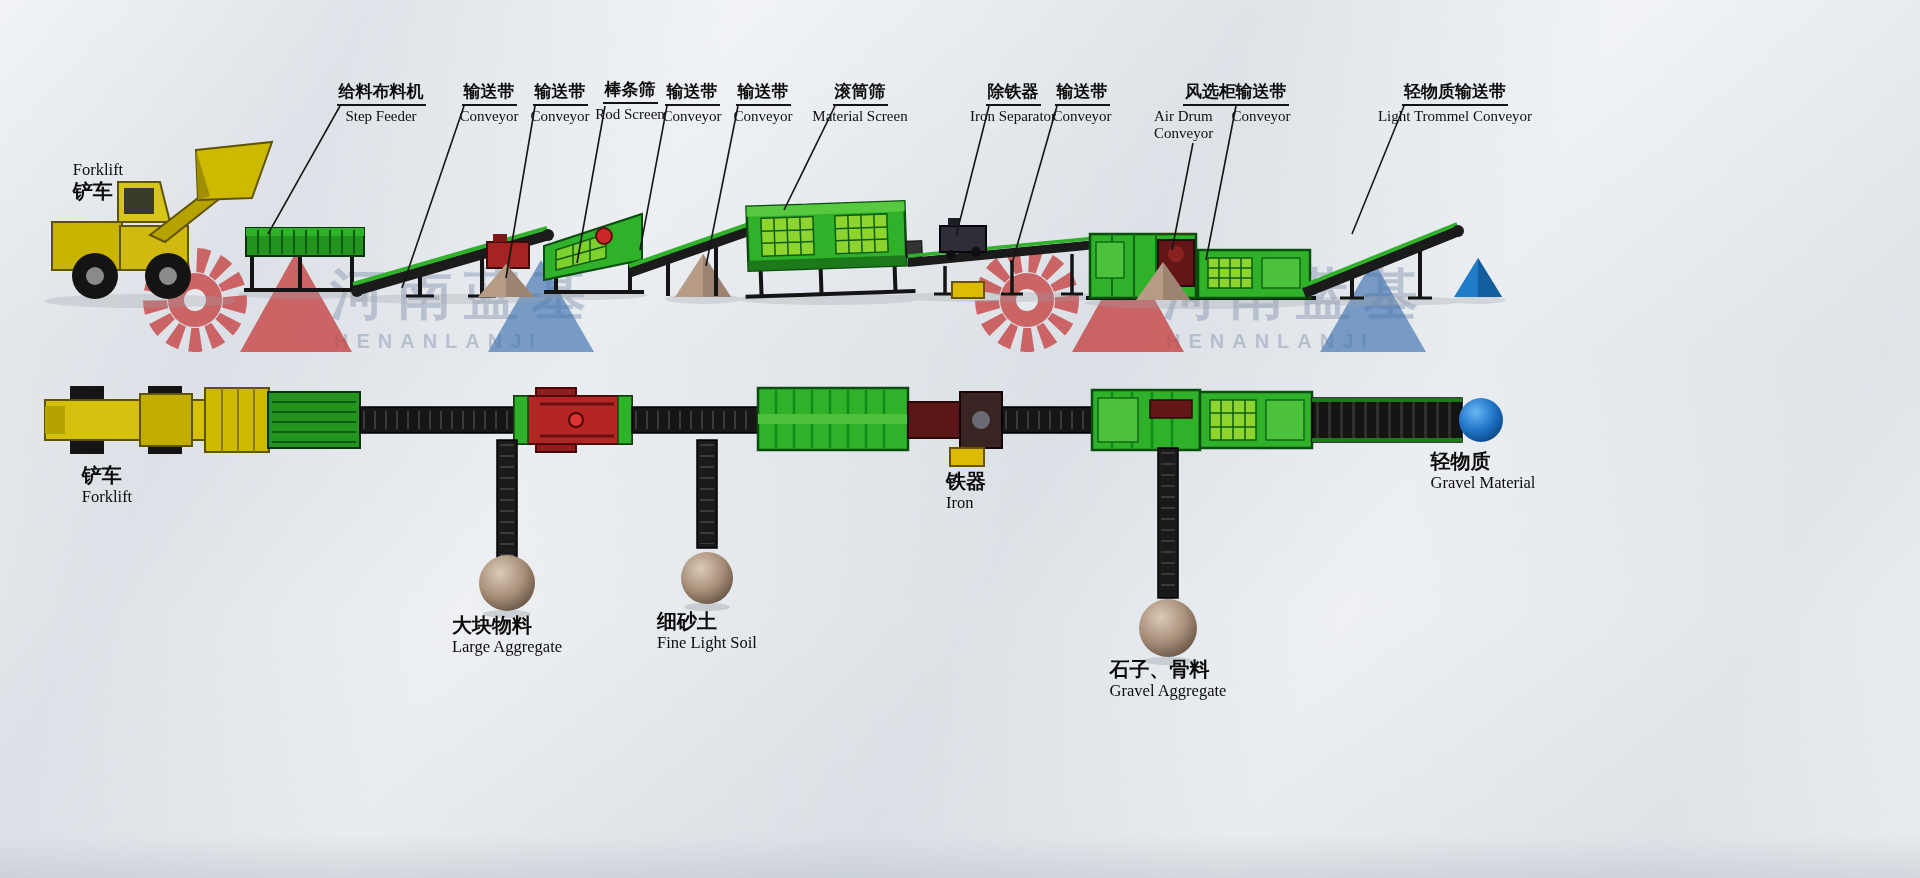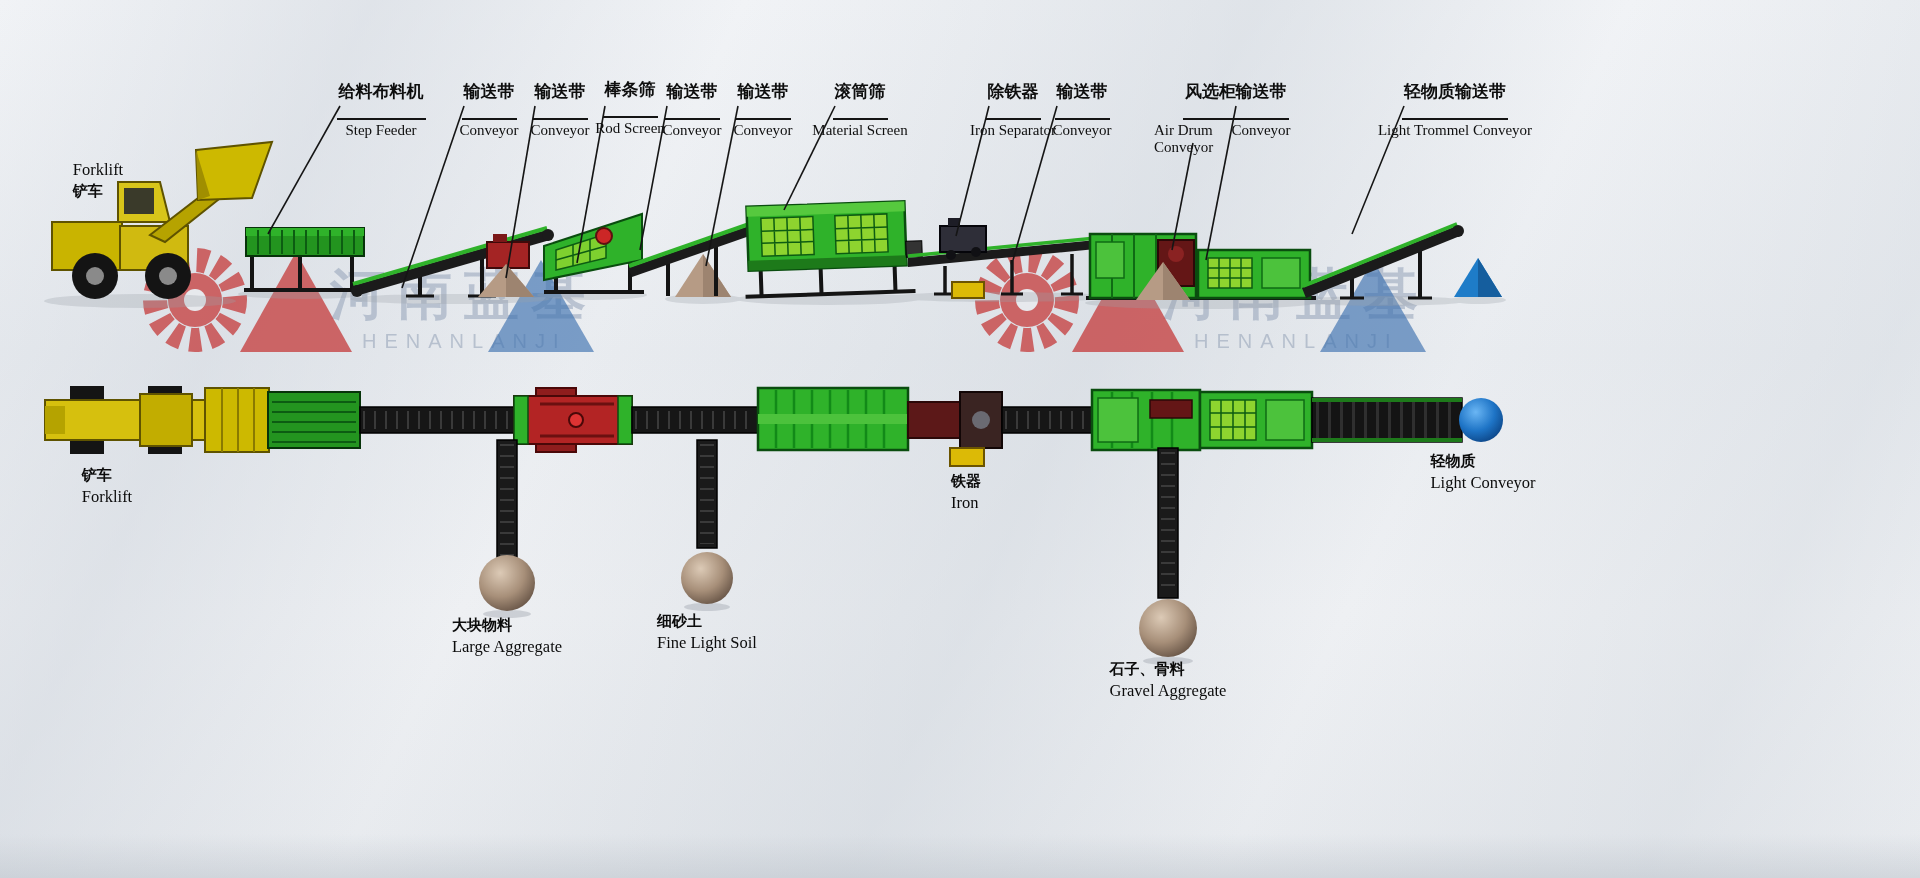--- a/index.html
+++ b/index.html
@@ -7,28 +7,28 @@
   .stage{position:relative;width:1920px;height:878px;
     background:
       linear-gradient(180deg, rgba(0,0,0,0) 95%, rgba(185,192,200,.45) 100%),
       linear-gradient(115deg, rgba(255,255,255,0) 0%, rgba(207,213,221,.5) 16%, rgba(255,255,255,0) 32%, rgba(202,209,217,.45) 54%, rgba(255,255,255,0) 70%, rgba(209,215,222,.4) 88%, rgba(255,255,255,0) 100%),
       linear-gradient(180deg,#f1f3f6 0%,#e9ecf0 40%,#eef0f3 70%,#e7eaee 100%);
   }
   .wm-layer{position:absolute;inset:0;z-index:1;}
   .art{position:absolute;inset:0;z-index:2;}
   .labels{position:absolute;inset:0;z-index:3;}
   .wm-zh{position:absolute;font-weight:bold;font-size:55px;letter-spacing:12px;color:#8d9cb4;opacity:.5;white-space:nowrap;font-family:"Liberation Serif",serif;}
-  .wm-en{position:absolute;font-weight:normal;font-size:20px;letter-spacing:8px;color:#93a1b6;opacity:.55;white-space:nowrap;font-family:"Liberation Sans",sans-serif;margin-left:28px;}
+  .wm-en{position:absolute;font-weight:bold;font-size:20px;letter-spacing:8px;color:#93a1b6;opacity:.55;white-space:nowrap;font-family:"Liberation Sans",sans-serif;}
   .callout{position:absolute;display:flex;flex-direction:column;align-items:center;}
-  .callout .zh{display:inline-block;font-weight:bold;font-size:17px;line-height:20px;color:#0e0e0e;border-bottom:2px solid #141414;padding:0 2px 16px;white-space:nowrap;}
+  .callout .zh{display:inline-block;font-weight:bold;font-size:17px;line-height:20px;color:#0e0e0e;border-bottom:2px solid #141414;padding:0 2px 2px;white-space:nowrap;}
   .callout .en{font-size:15px;line-height:17px;margin-top:2px;color:#0e0e0e;white-space:nowrap;text-align:right;}
   .callout.left-align{align-items:flex-end;}
   .callout.left-align .en{white-space:normal;width:84px;text-align:left;}
   .plan-label{position:absolute;transform:translateX(-50%);text-align:left;}
-  .plan-label .zh{font-weight:bold;font-size:15px;line-height:23px;color:#0b0b0b;white-space:nowrap;}
+  .plan-label .zh{font-weight:bold;font-size:20px;line-height:23px;color:#0b0b0b;white-space:nowrap;}
   .plan-label .en{font-size:16.5px;line-height:20px;color:#0b0b0b;white-space:nowrap;}
 </style>
 </head>
 <body>
 
 <div class="stage">
 
   <div class="wm-layer">
     <div class="wm-zh" style="left:330px;top:258px">河南蓝基</div>
     <div class="wm-en" style="left:334px;top:330px">HENANLANJI</div>
@@ -385,16 +385,16 @@
     <div class="plan-label" style="left:966px;top:470px">
       <div class="zh">铁器</div>
       <div class="en">Iron</div>
     </div>
     <div class="plan-label" style="left:1168px;top:658px">
       <div class="zh">石子、骨料</div>
       <div class="en">Gravel Aggregate</div>
     </div>
     <div class="plan-label" style="left:1483px;top:450px">
       <div class="zh">轻物质</div>
-      <div class="en">Light Conveyor</div>
+      <div class="en">Gravel Material</div>
     </div>
   </div>
 </div>
 
 </body></html>

